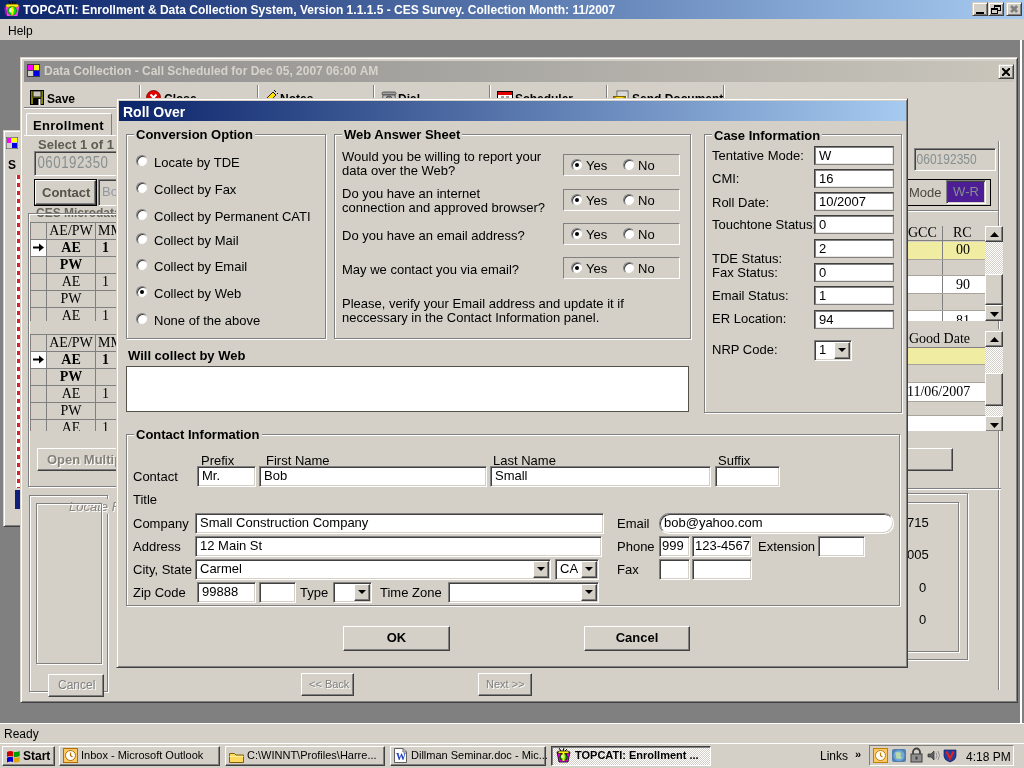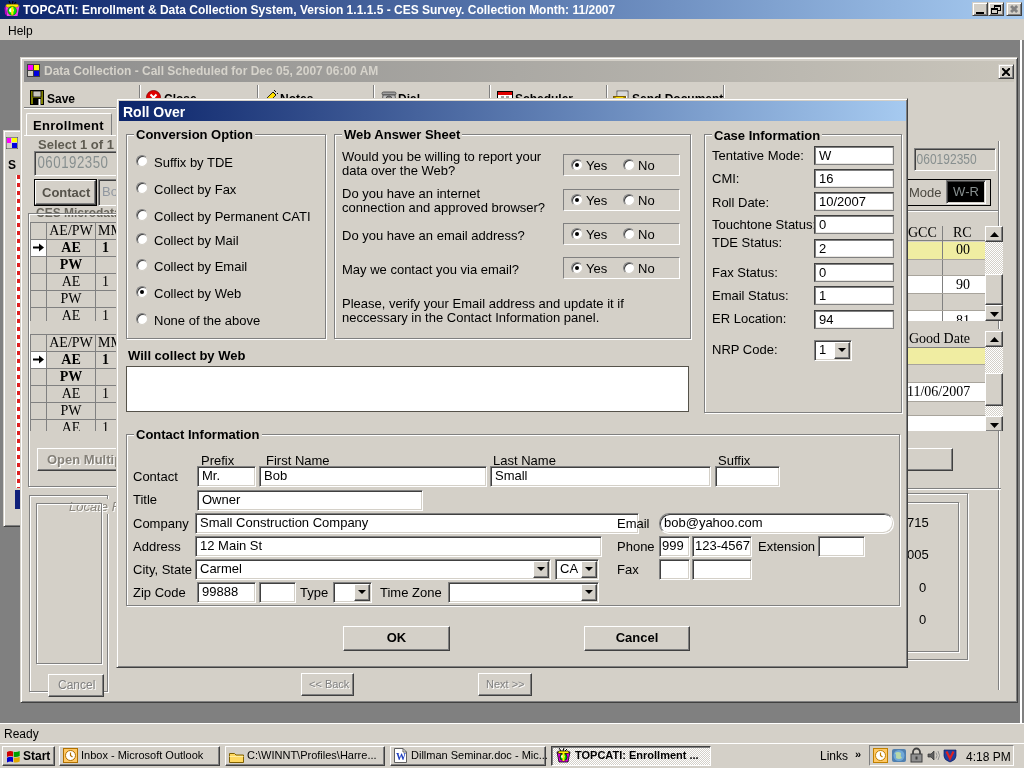--- a/index.html
+++ b/index.html
@@ -236,21 +236,21 @@
   <div class="abs raised" style="left:16px;top:390px;width:86px;height:23px;"></div>
   <div class="abs b" style="left:26px;top:394px;font-size:13px;color:#848078;text-shadow:1px 1px 0 #fff;white-space:nowrap;">Open Multiple</div>
 
   <div class="abs groupbox" style="left:8px;top:437px;width:79px;height:197px;"></div>
   <div class="abs" style="left:45px;top:441px;font-size:13px;font-style:italic;color:#8a867e;text-shadow:1px 1px 0 #fff;background:#d4d0c8;padding:0 3px;white-space:nowrap;">Locate Repo</div>
   <div class="abs groupbox" style="left:15px;top:445px;width:66px;height:161px;"></div>
 
   <div class="abs sunken" style="left:893px;top:90px;width:82px;height:23px;background:#d4d0c8;overflow:hidden;"><span style="display:inline-block;color:#878f8f;font-size:15px;line-height:20px;padding-left:2px;transform:scaleX(0.8);transform-origin:0 0;">060192350</span></div>
   <div class="abs" style="left:886px;top:121px;width:84px;height:27px;border:1px solid #000;"></div>
   <div class="abs" style="left:888px;top:127px;font-size:13px;color:#4a473f;">Mode</div>
-  <div class="abs sunken" style="left:925px;top:122px;width:40px;height:24px;background:#000000;color:#868e8e;font-size:13px;line-height:21px;text-align:center;">W-R</div>
+  <div class="abs sunken" style="left:925px;top:122px;width:40px;height:24px;background:#4c1d95;color:#868e8e;font-size:13px;line-height:21px;text-align:center;">W-R</div>
   <div class="abs" style="left:885px;top:152px;width:92px;height:1px;background:#808080;"></div>
   <div class="abs" style="left:885px;top:153px;width:92px;height:1px;background:#fff;"></div>
 
   <div class="abs" style="left:977px;top:83px;width:1px;height:549px;background:#808080;"></div>
   <div class="abs" style="left:978px;top:83px;width:1px;height:549px;background:#ffffff;"></div>
 
   <div class="abs" id="gridA" style="left:860px;top:168px;width:122px;height:95px;overflow:hidden;">
     <div class="abs srf" style="left:0;top:0;width:104px;height:15px;font-size:14px;border-bottom:1px solid #808080;">
         <span style="position:absolute;left:27px;top:-1px;">GCC</span>
         <span style="position:absolute;left:72px;top:-1px;">RC</span>
@@ -330,21 +330,21 @@
   <div class="abs" style="left:465px;top:620px;font-size:11px;color:#808080;text-shadow:1px 1px 0 #fff;">Next &gt;&gt;</div>
 </div>
 
 <div class="abs raised2" id="dlg" style="left:116px;top:98px;width:792px;height:570px;">
   <div class="abs" style="left:2px;top:2px;width:787px;height:20px;background:linear-gradient(to right,#0b246a 0%,#324d8b 25%,#5877ad 50%,#7fa1cf 75%,#a6caf0 100%);"></div>
   <div class="abs b" style="left:6px;top:5px;font-size:14px;color:#fff;">Roll Over</div>
 
   <div class="abs groupbox" style="left:9px;top:35px;width:200px;height:205px;"></div>
   <div class="abs b" style="left:17px;top:28px;font-size:13px;background:#d4d0c8;padding:0 2px;">Conversion Option</div>
   <div class="radio" style="left:19px;top:56px;"></div>
-    <div class="abs lbl" style="left:37px;top:56px;">Suffix by TDE</div>
+    <div class="abs lbl" style="left:37px;top:56px;">Locate by TDE</div>
   <div class="radio" style="left:19px;top:83px;"></div>
     <div class="abs lbl" style="left:37px;top:83px;">Collect by Fax</div>
   <div class="radio" style="left:19px;top:110px;"></div>
     <div class="abs lbl" style="left:37px;top:110px;">Collect by Permanent CATI</div>
   <div class="radio" style="left:19px;top:134px;"></div>
     <div class="abs lbl" style="left:37px;top:134px;">Collect by Mail</div>
   <div class="radio" style="left:19px;top:160px;"></div>
     <div class="abs lbl" style="left:37px;top:160px;">Collect by Email</div>
   <div class="radio on" style="left:19px;top:187px;"></div>
     <div class="abs lbl" style="left:37px;top:187px;">Collect by Web</div>
@@ -390,21 +390,21 @@
   <div class="abs groupbox" style="left:587px;top:35px;width:198px;height:279px;"></div>
   <div class="abs b" style="left:595px;top:29px;font-size:13px;background:#d4d0c8;padding:0 2px;">Case Information</div>
   <div class="abs lbl" style="left:595px;top:49px;">Tentative Mode:</div>
   <div class="abs sunken cibox" style="left:697px;top:47px;">W</div>
   <div class="abs lbl" style="left:595px;top:72px;">CMI:</div>
   <div class="abs sunken cibox" style="left:697px;top:70px;">16</div>
   <div class="abs lbl" style="left:595px;top:96px;">Roll Date:</div>
   <div class="abs sunken cibox" style="left:697px;top:93px;">10/2007</div>
   <div class="abs lbl" style="left:595px;top:118px;">Touchtone Status:</div>
   <div class="abs sunken cibox" style="left:697px;top:116px;">0</div>
-  <div class="abs lbl" style="left:595px;top:136px;">TDE Status:</div>
+  <div class="abs lbl" style="left:595px;top:152px;">TDE Status:</div>
   <div class="abs sunken cibox" style="left:697px;top:140px;">2</div>
   <div class="abs lbl" style="left:595px;top:166px;">Fax Status:</div>
   <div class="abs sunken cibox" style="left:697px;top:164px;">0</div>
   <div class="abs lbl" style="left:595px;top:189px;">Email Status:</div>
   <div class="abs sunken cibox" style="left:697px;top:187px;">1</div>
   <div class="abs lbl" style="left:595px;top:212px;">ER Location:</div>
   <div class="abs sunken cibox" style="left:697px;top:211px;">94</div>
   <div class="abs lbl" style="left:595px;top:243px;">NRP Code:</div>
   <div class="abs sunken" style="left:697px;top:241px;width:38px;height:21px;font-size:13px;line-height:18px;padding-left:4px;">1<div class="ddbtn"></div></div>
 
@@ -418,24 +418,23 @@
   <div class="abs lbl" style="left:376px;top:354px;">Last Name</div>
   <div class="abs lbl" style="left:601px;top:354px;">Suffix</div>
 
   <div class="abs lbl" style="left:16px;top:370px;">Contact</div>
   <div class="abs sunken ctbox" style="left:80px;top:367px;width:59px;">Mr.</div>
   <div class="abs sunken ctbox" style="left:142px;top:367px;width:228px;">Bob</div>
   <div class="abs sunken ctbox" style="left:373px;top:367px;width:221px;">Small</div>
   <div class="abs sunken ctbox" style="left:598px;top:367px;width:65px;"></div>
 
   <div class="abs lbl" style="left:16px;top:393px;">Title</div>
-  <div class="abs sunken ctbox" style="left:80px;top:391px;width:226px;">Owner</div>
 
   <div class="abs lbl" style="left:16px;top:417px;">Company</div>
-  <div class="abs sunken ctbox" style="left:78px;top:414px;width:444px;">Small Construction Company</div>
+  <div class="abs sunken ctbox" style="left:78px;top:414px;width:409px;">Small Construction Company</div>
   <div class="abs lbl" style="left:500px;top:417px;">Email</div>
   <div class="abs sunken ctbox" style="left:542px;top:414px;width:235px;border-radius:10px;">bob@yahoo.com</div>
 
   <div class="abs lbl" style="left:16px;top:440px;">Address</div>
   <div class="abs sunken ctbox" style="left:78px;top:437px;width:407px;">12 Main St</div>
   <div class="abs lbl" style="left:500px;top:440px;">Phone</div>
   <div class="abs sunken ctbox" style="left:542px;top:437px;width:31px;padding-left:2px;">999</div>
   <div class="abs sunken ctbox" style="left:575px;top:437px;width:60px;padding-left:2px;">123-4567</div>
   <div class="abs lbl" style="left:641px;top:440px;">Extension</div>
   <div class="abs sunken ctbox" style="left:701px;top:437px;width:47px;"></div>

